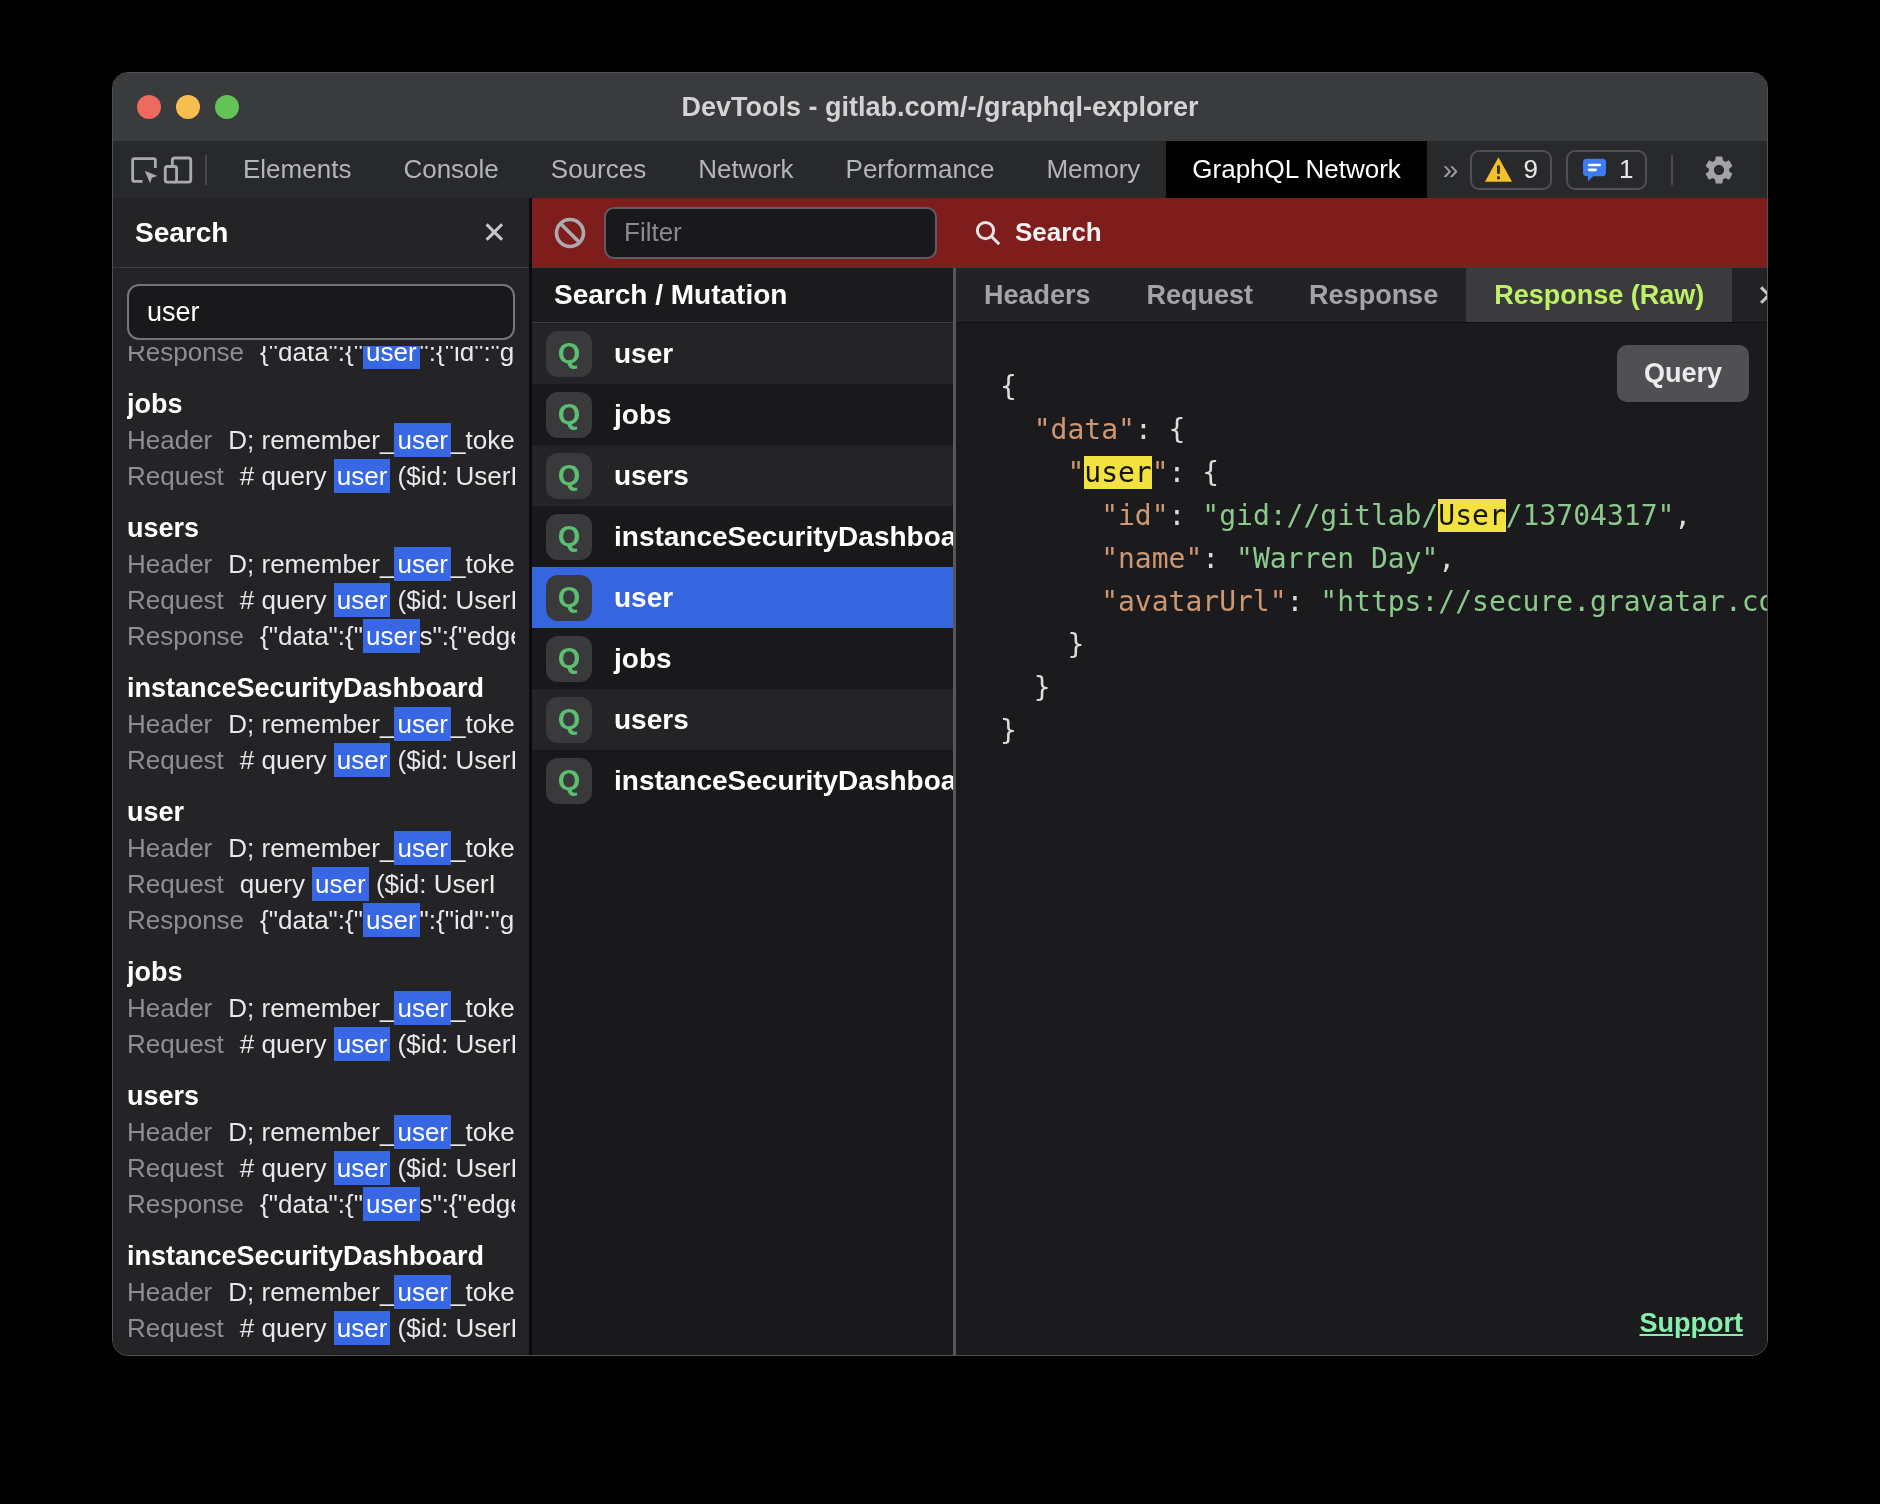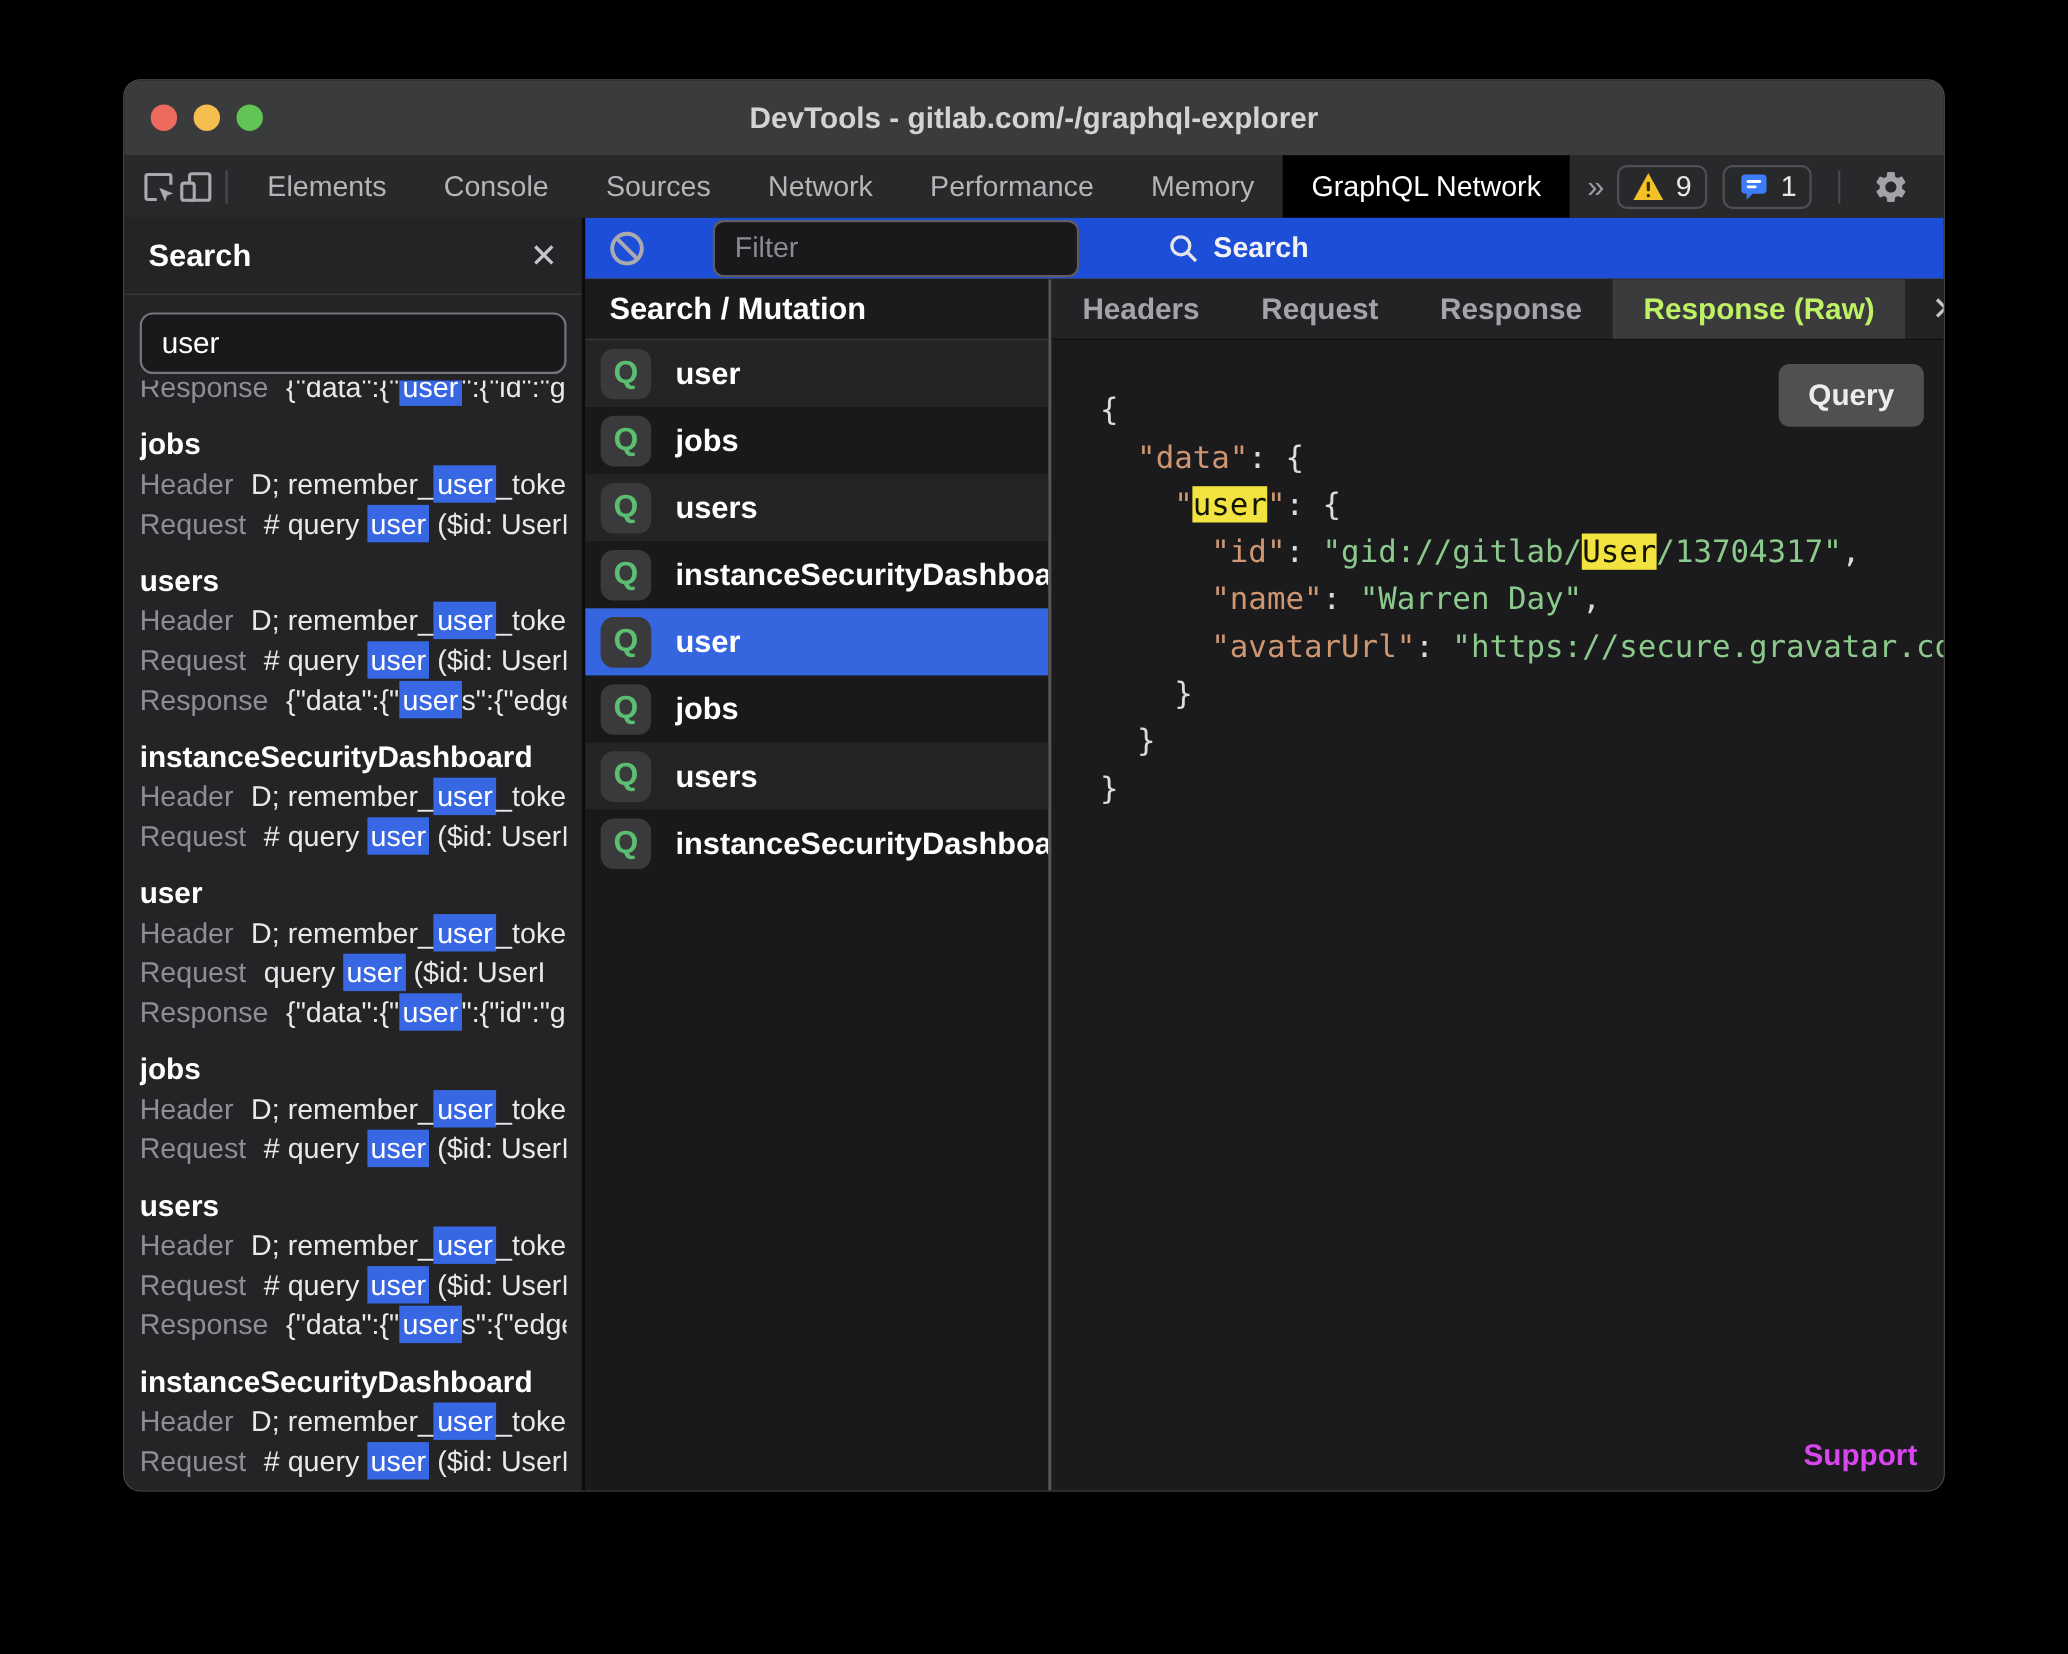--- a/index.html
+++ b/index.html
@@ -43,22 +43,22 @@
     color:#FFF; font-size:27px; padding:0 18px; outline:none; font-family:"Liberation Sans",sans-serif; }
   .lp-list { flex:1; overflow:hidden; padding:2px 14px 0; }
   .g-title { font-size:27px; font-weight:700; color:#FFF; line-height:36px; margin-top:16px; white-space:nowrap; overflow:hidden; }
   .g-row { font-size:26px; color:#E9E9EB; line-height:36px; white-space:nowrap; overflow:hidden; }
   .g-row.clipped { margin-top:-14px; }
   .g-label { color:#8E8E93; margin-right:16px; }
   .hl-blue { background:#3767E3; color:#FFF; padding:2px 3px; }
 
   
   .rightside { flex:1; display:flex; flex-direction:column; min-width:0; min-height:0; }
-  .toolbar { height:56px; flex:0 0 auto; background:#1d4ed8; border-bottom:1px solid #3E3E41;
-    display:flex; align-items:center; padding:0 16px;gap:44px; }
+  .toolbar { height:70px; flex:0 0 auto; background:#7f1d1d; border-bottom:1px solid #3E3E41;
+    display:flex; align-items:center; padding:0 16px; }
   .block-icon { width:44px; height:44px; display:flex; align-items:center; justify-content:center; }
   .filter-input { width:333px; height:52px; background:#19191B; border:2px solid #5E5E62; border-radius:10px;
     color:#E8E8EA; font-size:26px; padding:0 18px; margin-left:12px; outline:none; font-family:"Liberation Sans",sans-serif; }
   .filter-input::placeholder { color:#8A8A8F; }
   .toolbar-checks { display:flex; align-items:center; gap:38px; margin-left:40px; }
   .check { display:flex; align-items:center; gap:14px; color:#F2F2F4; font-size:26px; font-weight:600; }
   .cb { width:26px; height:26px; border:3px solid #CFCFD3; border-radius:7px; flex:0 0 auto; }
   .searchbtn { display:flex; align-items:center; gap:12px; color:#F2F2F4; font-size:26px; font-weight:600; margin-left:36px; }
 
   .panels { flex:1; display:flex; min-height:0; }
@@ -83,21 +83,21 @@
   .rp-tab { display:flex; align-items:center; padding:0 28px; color:#A3A4A7; font-size:27px; font-weight:600; white-space:nowrap; }
   .rp-tab.active { background:#3B3B3E; color:#bef264; font-weight:700; }
   .rp-x { margin-left:auto; display:flex; align-items:center; padding:0 24px; color:#C7C7CB; font-size:30px; }
   .rp-body { flex:1; position:relative; overflow:hidden; }
   .copy-btn { position:absolute; top:22px; right:18px; background:#505053; border:none; border-radius:10px;
     color:#ECECEE; font-size:27px; font-weight:700; padding:13px 27px; font-family:"Liberation Sans",sans-serif; }
   .json { padding:42px 0 0 44px; font-family:"DejaVu Sans Mono", monospace; font-size:28px;
     line-height:43px; white-space:pre; overflow:hidden; }
   .tok-p { color:#DCDCDE; } .tok-k { color:#CE9772; } .tok-s { color:#8CC98C; }
   .tok-h { background:#F3E340; color:#141400; }
-  .support { position:absolute; bottom:16px; right:24px; color:#d946ef; font-size:27px; font-weight:700; }
+  .support { position:absolute; bottom:16px; right:24px; color:#86efac; font-size:27px; font-weight:700;text-decoration:underline; }
 </style>
 </head>
 <body>
 
 <div class="window">
 
   <div class="titlebar">
     <div class="lights">
       <span class="light red"></span>
       <span class="light yellow"></span>

